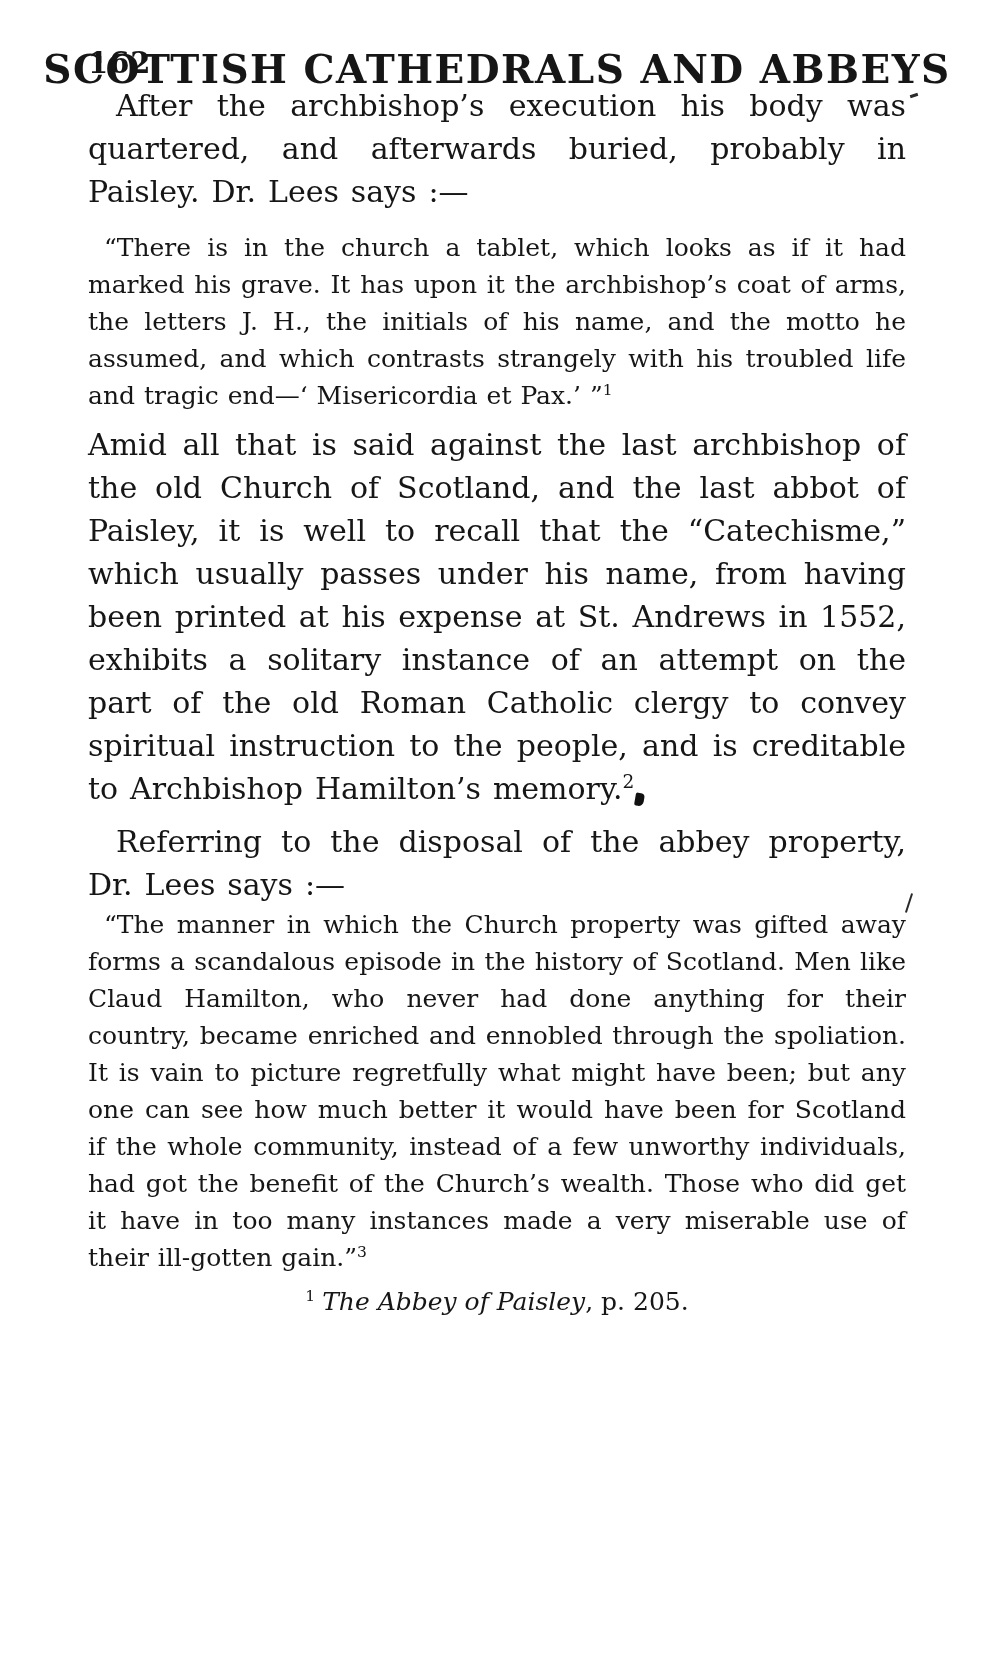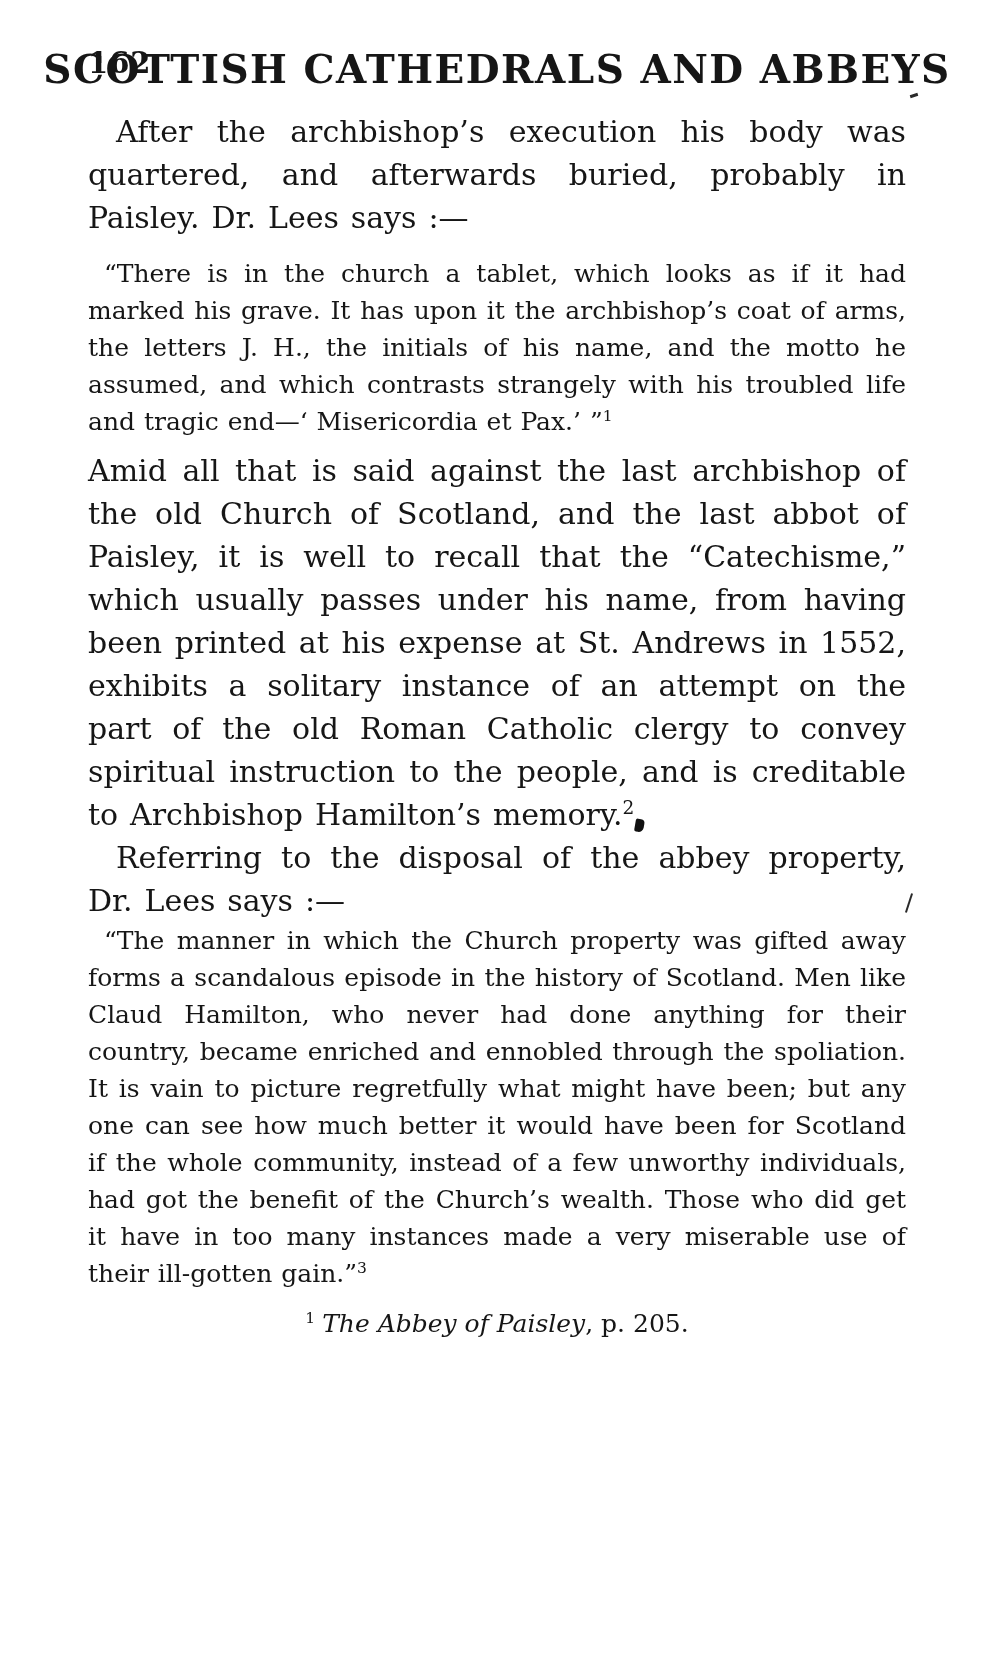--- a/index.html
+++ b/index.html
@@ -32,29 +32,29 @@
   }
   .indent { text-indent: 28px; }
   .quote {
     margin: 0;
     font-size: 25px;
     line-height: 37px;
     text-align: justify;
     text-indent: 16px;
     word-spacing: 0.04em;
   }
-  .p1 { margin-top: 26px; }
+  .p1 { }
   .q1 { margin-top: 16px; }
   .p2 { margin-top: 9px; }
-  .p3 { }
+  .p3 { margin-top: 10px; }
   .q2 { }
   .p4 { margin-top: 42px; }
   sup { font-size: 0.62em; line-height: 0; vertical-align: super; }
   .footnotes {
-    margin-top: 14px;
+    margin-top: 8px;
     font-size: 25px;
     line-height: 35px;
     text-align: center;
   }
   .fn sup { margin-right: 7px; }
   .fn .it { font-style: italic; }
   
   .ink-blob {
     display: inline-block; width: 9px; height: 13px;
     background: #111; border-radius: 2px 4px 5px 2px;

